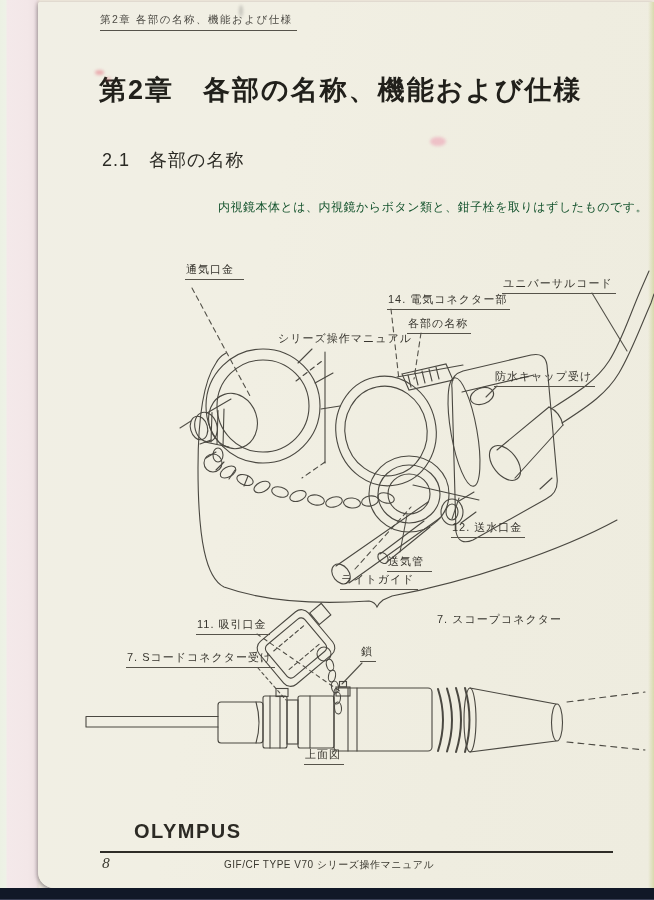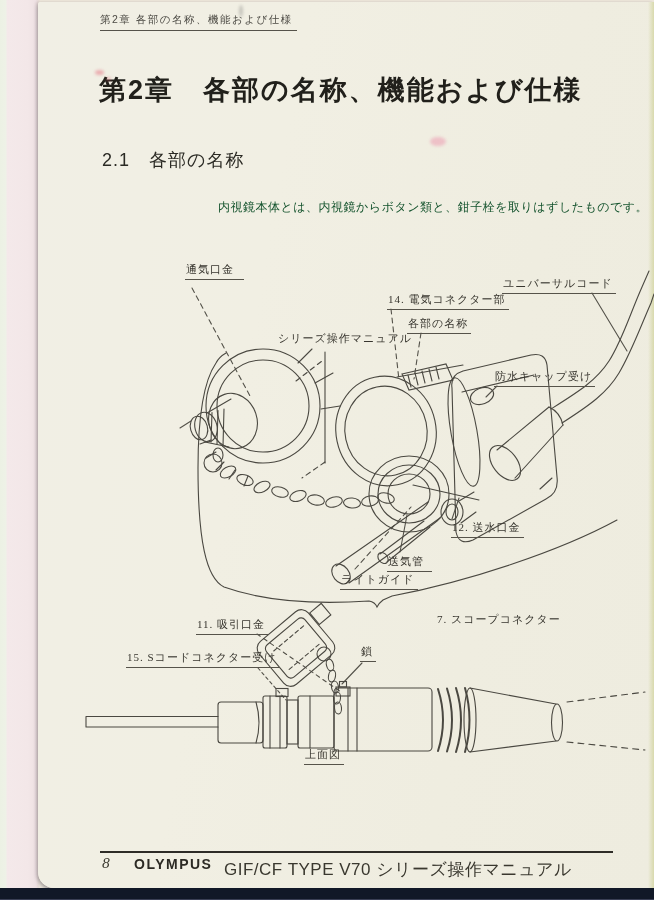--- a/index.html
+++ b/index.html
@@ -25,34 +25,34 @@
   .content{position:absolute;inset:0;color:#35332c;}
 
   .running-header{position:absolute;left:100px;top:13px;font-size:10.5px;letter-spacing:1.5px;
     color:#4c4a44;border-bottom:1.3px solid #55524a;padding:0 4px 3px 0;}
   .doc-title{position:absolute;left:99px;top:72px;font-size:27px;font-weight:bold;
     letter-spacing:2px;color:#21201b;}
   .section-heading{position:absolute;left:102px;top:148px;font-size:18px;font-weight:500;
     letter-spacing:1px;color:#2b2a24;}
   .body-text{position:absolute;left:218px;top:199px;font-size:12px;letter-spacing:.5px;color:#14532d;}
 
-  .lbl{position:absolute;font-size:11px;letter-spacing:1px;color:#37352e;white-space:nowrap;font-family:Liberation Serif, serif;}
+  .lbl{position:absolute;font-size:11px;letter-spacing:1px;color:#37352e;white-space:nowrap;}
   .ul{border-bottom:1.2px solid #56534a;padding:0 3px 2px 1px;display:inline-block;}
   .lbl-cap{position:absolute;left:112px;top:413px;width:92px;text-align:center;
     font-size:11px;letter-spacing:.5px;color:#37352e;line-height:13px;}
   .lbl-cap .model{font-size:10px;letter-spacing:0;}
 
   svg.art{position:absolute;left:0;top:0;pointer-events:none;}
 
   .footer-line{position:absolute;left:100px;top:851px;width:513px;height:2px;background:#2e2c27;}
   .page-num{position:absolute;left:102px;top:856px;font-family:"DejaVu Serif",serif;
     font-style:italic;font-size:13px;color:#3a382f;}
-  .brand{position:absolute;left:134px;top:856px;font-size:14px;font-weight:bold;
+  .brand{position:absolute;left:134px;top:820px;font-size:20px;font-weight:bold;
     letter-spacing:1.5px;color:#2c2a24;}
-  .manual-title{position:absolute;left:224px;top:858px;font-size:17px;letter-spacing:.5px;color:#3a382f;}
+  .manual-title{position:absolute;left:224px;top:858px;font-size:10px;letter-spacing:.5px;color:#3a382f;}
 
   
   .smudge{position:absolute;border-radius:50%;filter:blur(1.5px);}
   .smudge.a{left:430px;top:137px;width:16px;height:9px;background:rgba(235,125,160,.40);}
   .smudge.b{left:95px;top:70px;width:9px;height:5px;background:rgba(226,90,110,.45);}
   .smudge.c{left:106px;top:77px;width:5px;height:4px;background:rgba(226,90,110,.35);}
   .smudge.d{left:239px;top:5px;width:4px;height:12px;background:rgba(120,120,118,.35);}
 </style>
 </head>
 <body>
@@ -232,21 +232,21 @@
     <div class="lbl" style="left:340px;top:572px">
       <span class="ul">ライトガイド</span>
     </div>
     <div class="lbl" style="left:437px;top:612px">
       <span>7. スコープコネクター</span>
     </div>
     <div class="lbl" style="left:196px;top:617px">
       <span class="ul">11. 吸引口金</span>
     </div>
     <div class="lbl" style="left:126px;top:650px">
-      <span class="ul">15. Sコードコネクター受け</span>
+      <span class="ul">7. Sコードコネクター受け</span>
     </div>
     <div class="lbl" style="left:360px;top:644px">
       <span class="ul">鎖</span>
     </div>
     <div class="lbl" style="left:304px;top:747px">
       <span class="ul">上面図</span>
     </div>
 
     <div class="footer-line"></div>
     <div class="page-num">8</div>

